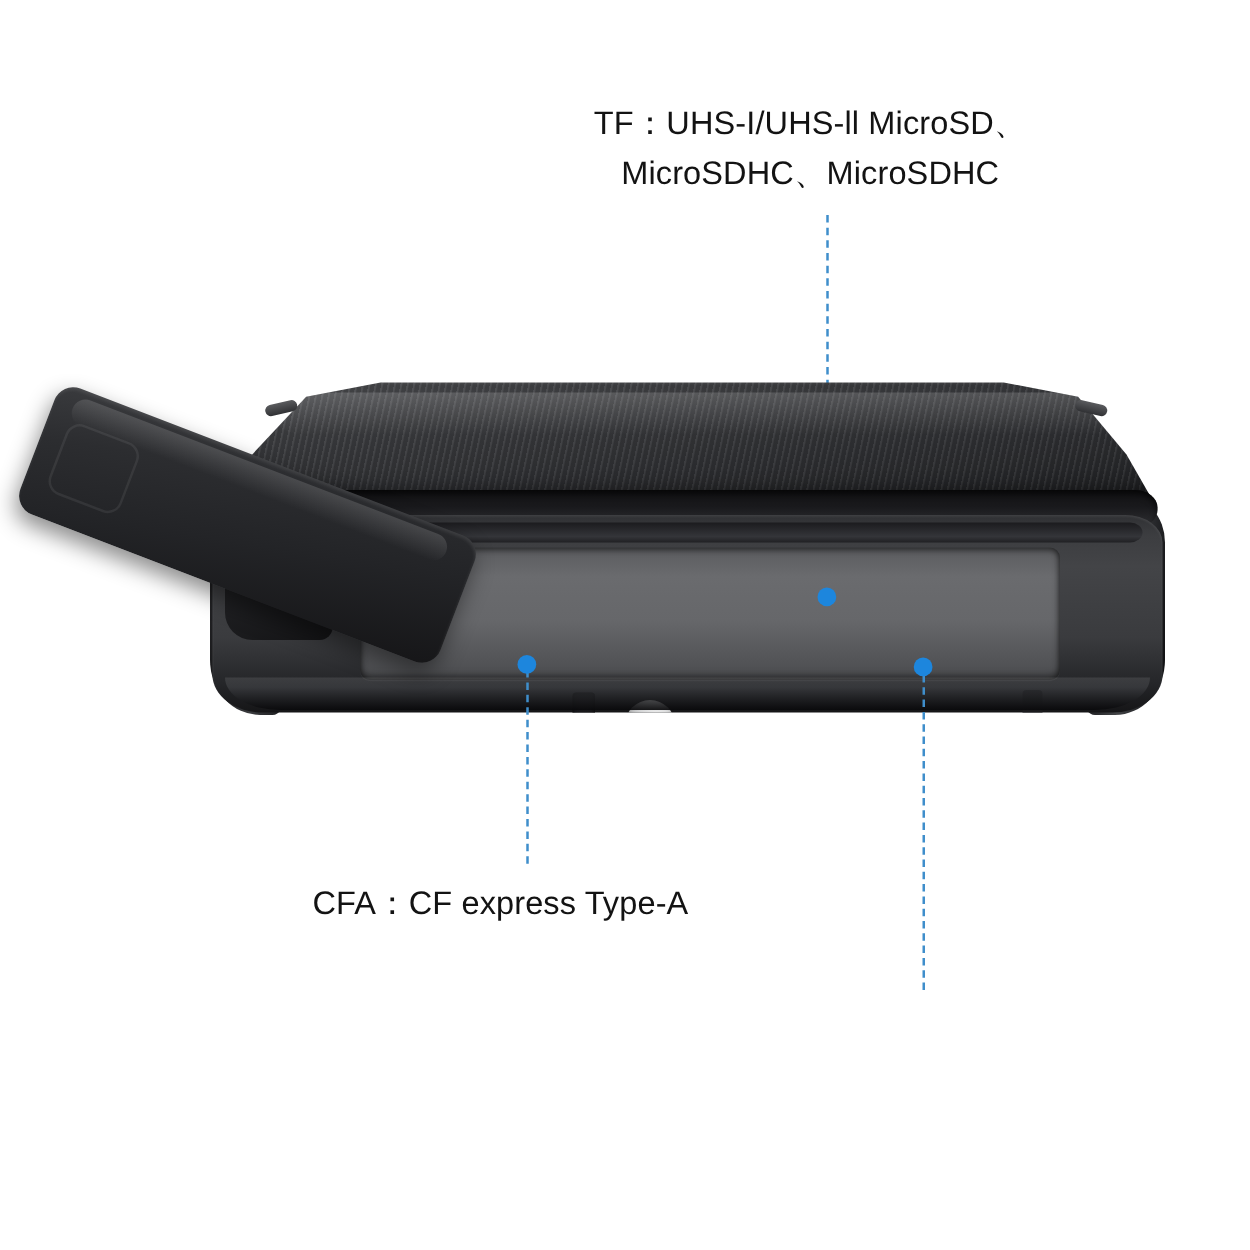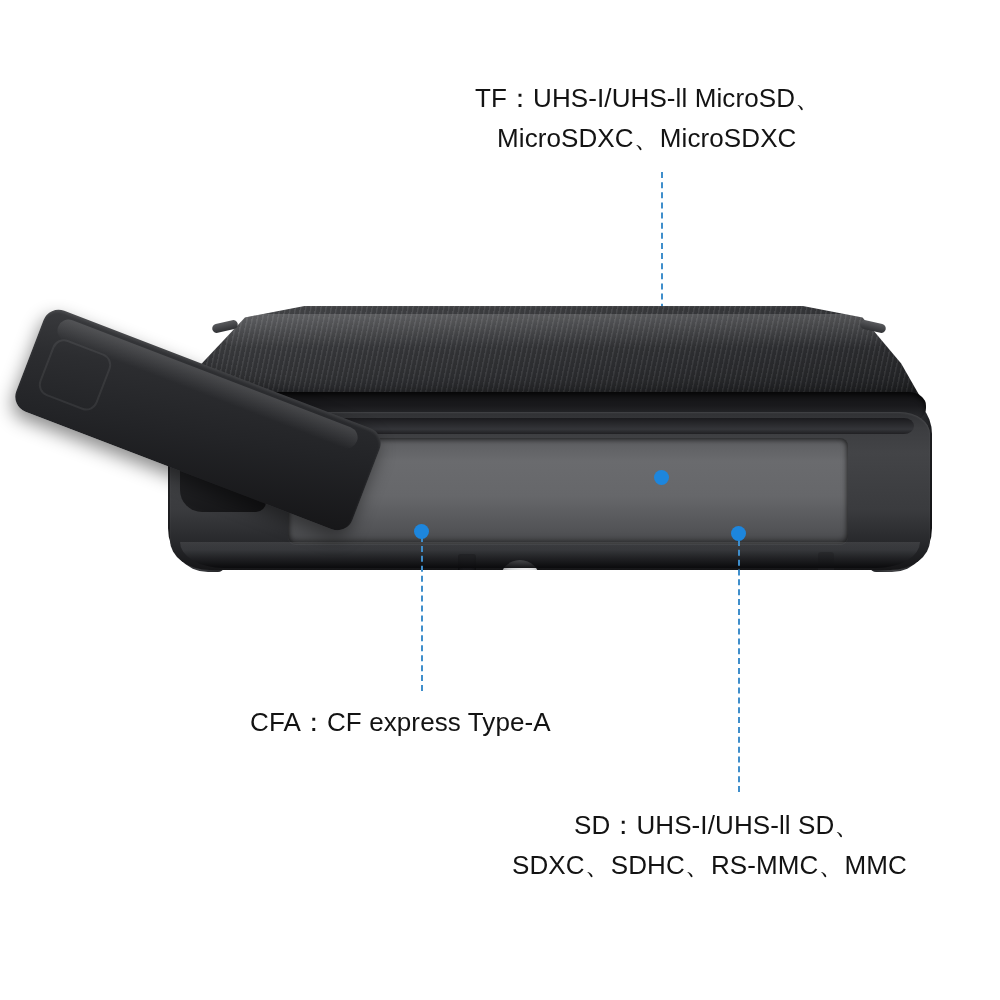--- a/index.html
+++ b/index.html
@@ -273,31 +273,27 @@
     border-radius: 22px 8px 10px 22px;
   }
 </style>
 </head>
 <body>
 
 <div id="stage">
 
   <div class="callout" id="label-tf">
     <span class="ln ln1">TF：UHS-I/UHS-ll MicroSD、</span>
-    <span class="ln ln2">MicroSDXC、MicroSDXC</span>
+    <span class="ln ln2">MicroSDHC、MicroSDHC</span>
   </div>
 
   <div class="callout" id="label-cfa">
     <span class="ln ln1">CFA：CF express Type-A</span>
   </div>
 
-  <div class="callout" id="label-sd">
-    <span class="ln ln1">SD：UHS-I/UHS-ll SD、</span>
-    <span class="ln ln2">SDXC、SDHC、RS-MMC、MMC</span>
-  </div>
 
   <div class="leader" id="leader-tf"></div>
 
   <div id="device">
 
     <div class="endcap-left"></div>
     <div class="endcap-right"></div>
 
     <div class="lid">
       <div class="lid-sheen"></div>

